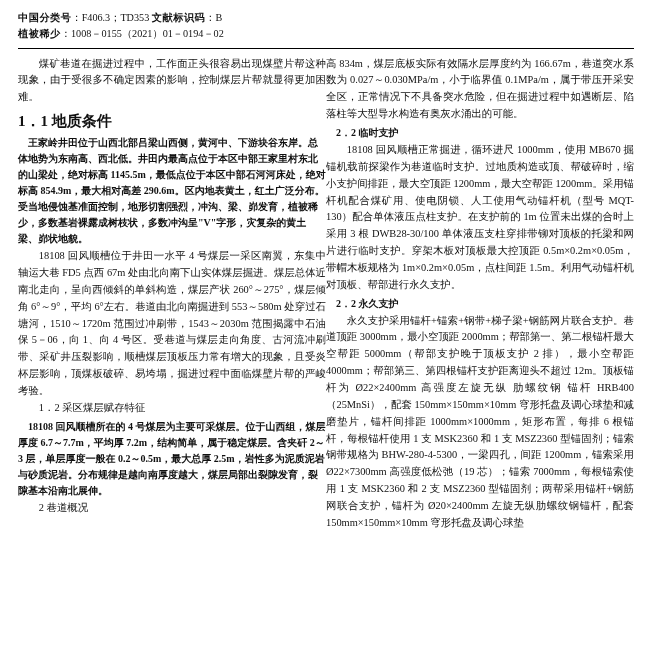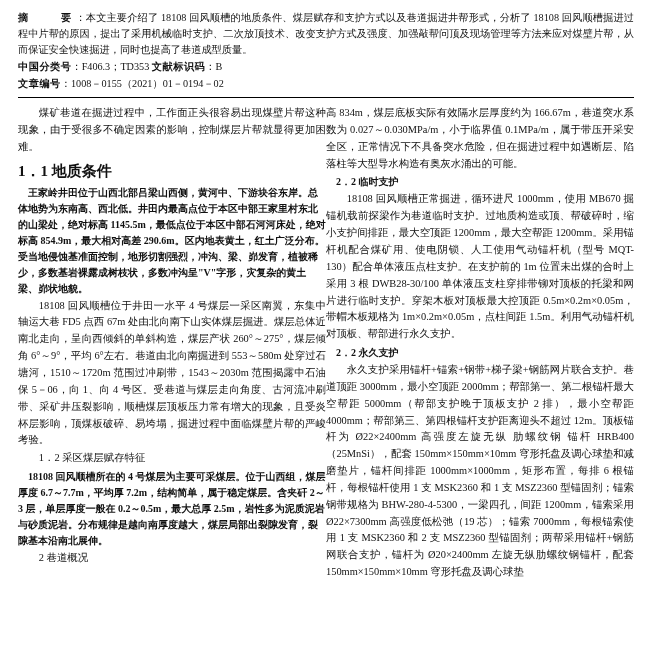--- a/index.html
+++ b/index.html
@@ -86,30 +86,27 @@
     line-height: 1.6;
     text-indent: 1em;
   }
 </style>
 </head>
 <body>
 
 <div class="page">
 
   <div class="abstract-block">
-    <div class="abstract-row">
-      <span class="lbl-spaced">摘　　要</span><span>：本文主要介绍了 18108 回风顺槽的地质条件、煤层赋存和支护方式以及巷道掘进井帮形式，分析了 18108 回风顺槽掘进过程中片帮的原因，提出了采用机械临时支护、二次放顶技术、改变支护方式及强度、加强敲帮问顶及现场管理等方法来应对煤壁片帮，从而保证安全快速掘进，同时也提高了巷道成型质量。</span>
-    </div>
     <div class="meta-line">
       <div class="meta-left">
         <span class="lbl">中国分类号</span><span>：F406.3；TD353</span>
         <span class="lbl">文献标识码</span><span>：B</span>
       </div>
       <div class="meta-right">
-        <span class="lbl">文章编号</span><span>：1008－0155（2021）01－0194－02</span>
+        <span class="lbl">植被稀少</span><span>：1008－0155（2021）01－0194－02</span>
       </div>
     </div>
   </div>
 
   <hr class="rule">
 
   <div class="columns">
 
     <div class="col">
       <p class="para">煤矿巷道在掘进过程中，工作面正头很容易出现煤壁片帮这种现象，由于受很多不确定因素的影响，控制煤层片帮就显得更加困难。</p>

